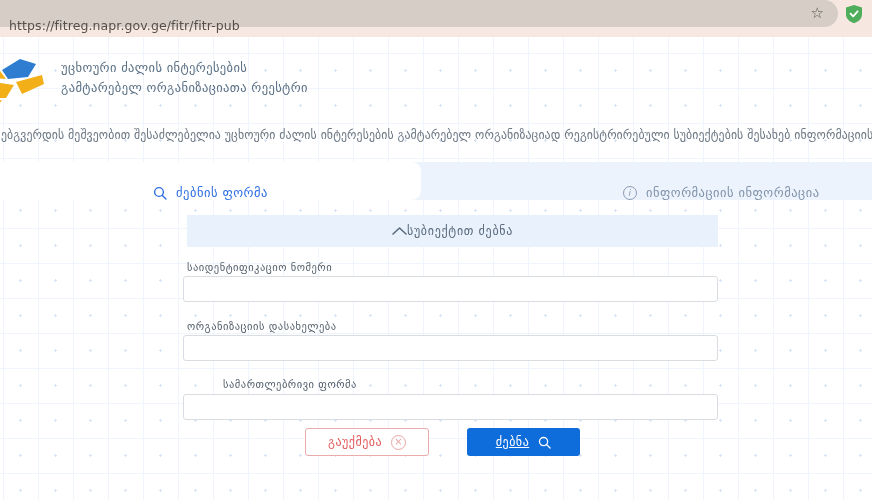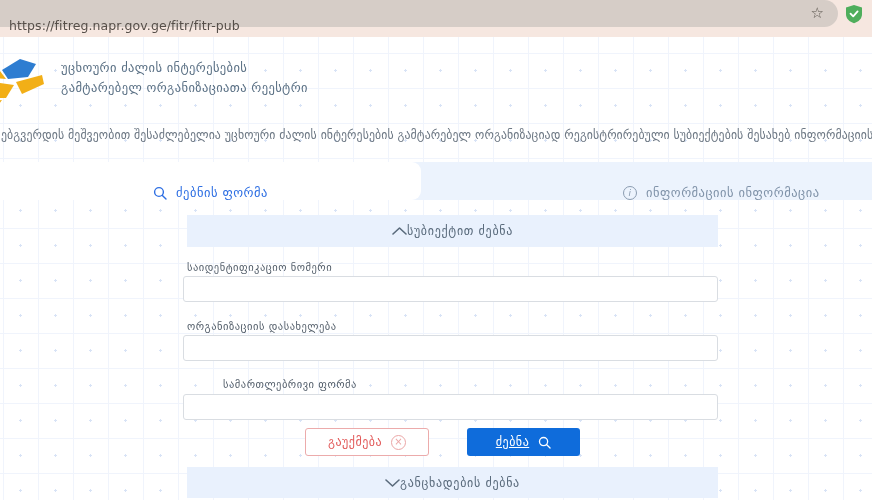--- a/index.html
+++ b/index.html
@@ -148,20 +148,14 @@
     <span class="circle-x">×</span>
   </button>
   <button class="btn btn-search">
     <span>ძებნა</span>
     <svg width="13" height="13" viewBox="0 0 14 14">
       <circle cx="6" cy="6" r="4.4" fill="none" stroke="#fff" stroke-width="1.4"></circle>
       <line x1="9.4" y1="9.4" x2="13" y2="13" stroke="#fff" stroke-width="1.4" stroke-linecap="round"></line>
     </svg>
   </button>
 
-  <div class="section-bar sec-application">
-    <svg width="15" height="8" viewBox="0 0 15 8">
-      <polyline points="1,1 7.5,7 14,1" fill="none" stroke="#5a6b7c" stroke-width="1.6" stroke-linecap="round" stroke-linejoin="round"></polyline>
-    </svg>
-    <span>განცხადების ძებნა</span>
-  </div>
 
 </div>
 
 </body></html>

